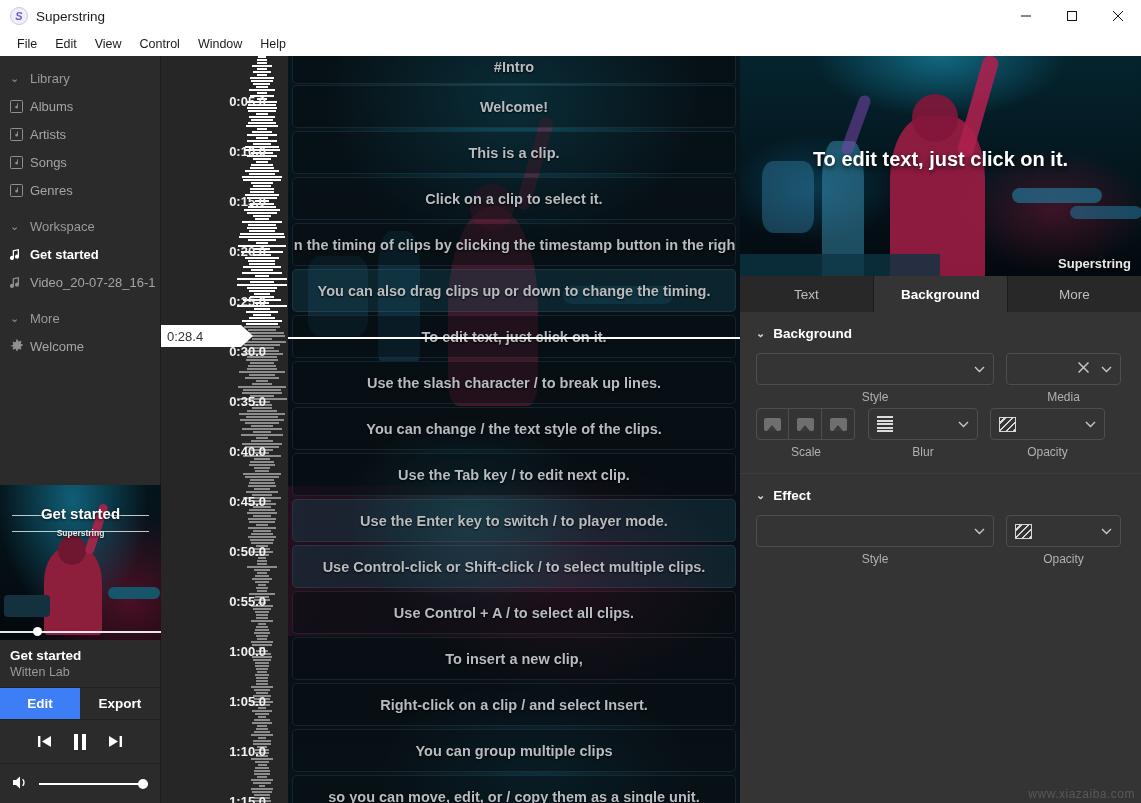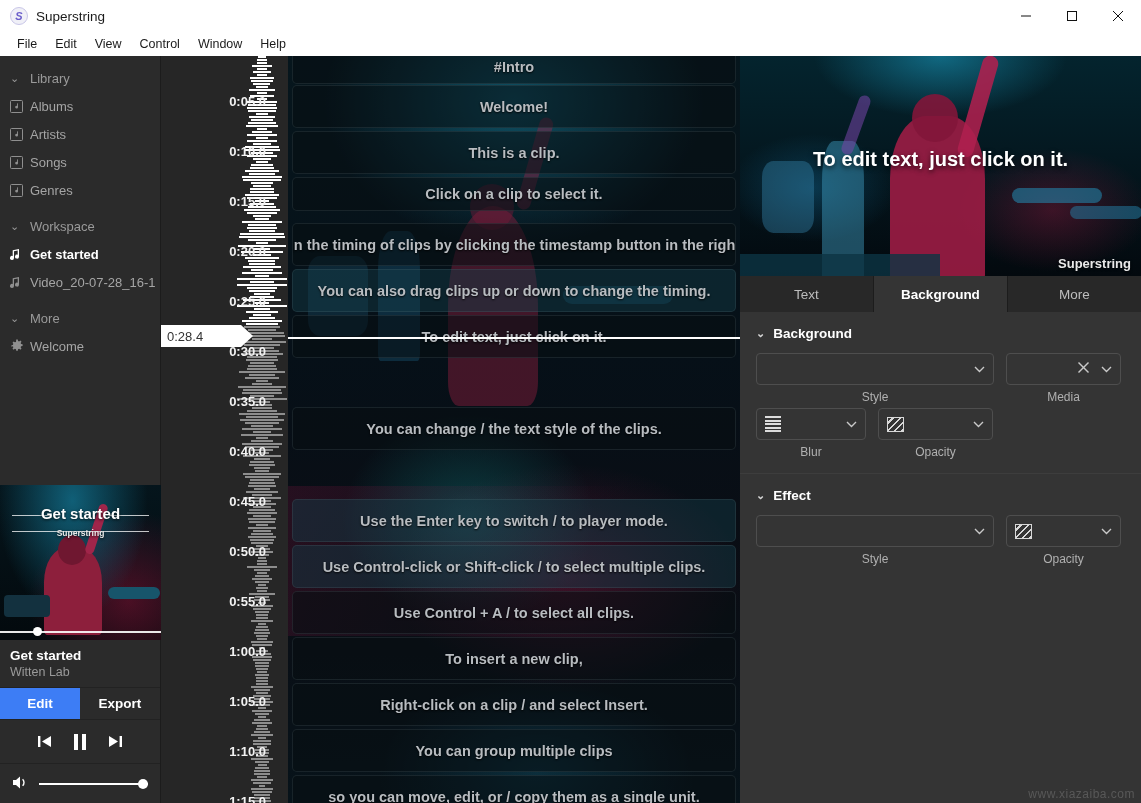--- a/index.html
+++ b/index.html
@@ -725,25 +725,27 @@
     <div class="bgfig" style="left:90px; top:175px; width:42px; height:130px; border-radius:30% 30% 6% 6%; background:rgba(30,110,150,.30);"></div>
     <div class="bgfig" style="left:20px; top:200px; width:60px; height:80px; border-radius:20%; background:rgba(40,120,160,.22);"></div>
     <div class="bgfig" style="left:275px; top:230px; width:110px; height:18px; border-radius:9px; background:rgba(25,120,155,.28);"></div>
     <div class="bgfig" style="left:0px; top:430px; width:452px; height:150px; border-radius:0; background:linear-gradient(105deg, rgba(190,25,85,.16), rgba(0,0,0,0) 70%);"></div>
   </div>
 
   <div id="clip-scroll">
     <div class="clip" style="position: absolute; left: 2px; right: 2px; top: -6px; height: 34px;">#Intro</div>
     <div class="clip" style="position: absolute; left: 2px; right: 2px; top: 29px; height: 43px;">Welcome!</div>
     <div class="clip" style="position: absolute; left: 2px; right: 2px; top: 75px; height: 43px;">This is a clip.</div>
-    <div class="clip" style="position: absolute; left: 2px; right: 2px; top: 121px; height: 34px;">Click on a clip to select it.</div>
+    <div class="clip" style="position: absolute; left: 2px; right: 2px; top: 121px; height: 43px;">Click on a clip to select it.</div>
     <div class="clip" style="position: absolute; left: 2px; right: 2px; top: 167px; height: 43px; justify-content: flex-start; padding-left: 0px; text-indent: -8px;">gn the timing of clips by clicking the timestamp button in the right corn</div>
     <div class="clip sel" style="position: absolute; left: 2px; right: 2px; top: 213px; height: 43px;">You can also drag clips up or down to change the timing.</div>
     <div class="clip" style="position: absolute; left: 2px; right: 2px; top: 259px; height: 43px;">To edit text, just click on it.</div>
+    <div class="clip" style="position: absolute; left: 2px; right: 2px; top: 305px; height: 43px;">Use the slash character / to break up lines.</div>
     <div class="clip" style="position: absolute; left: 2px; right: 2px; top: 351px; height: 43px;">You can change / the text style of the clips.</div>
+    <div class="clip" style="position: absolute; left: 2px; right: 2px; top: 397px; height: 43px;">Use the Tab key / to edit next clip.</div>
     <div class="clip sel" style="position: absolute; left: 2px; right: 2px; top: 443px; height: 43px;">Use the Enter key to switch / to player mode.</div>
     <div class="clip sel" style="position: absolute; left: 2px; right: 2px; top: 489px; height: 43px;">Use Control-click or Shift-click / to select multiple clips.</div>
     <div class="clip" style="position: absolute; left: 2px; right: 2px; top: 535px; height: 43px;">Use Control + A / to select all clips.</div>
     <div class="clip" style="position: absolute; left: 2px; right: 2px; top: 581px; height: 43px;">To insert a new clip,</div>
     <div class="clip" style="position: absolute; left: 2px; right: 2px; top: 627px; height: 43px;">Right-click on a clip / and select Insert.</div>
     <div class="clip" style="position: absolute; left: 2px; right: 2px; top: 673px; height: 43px;">You can group multiple clips</div>
     <div class="clip" style="position: absolute; left: 2px; right: 2px; top: 719px; height: 43px;">so you can move, edit, or / copy them as a single unit.</div>
   </div>
   <div id="white-line" style="top: 281px;"></div>
 </div>
@@ -803,20 +805,34 @@
                 <path d="M1 1l4.5 4.5L10 1" stroke="#c9c9c9" stroke-width="1.4" fill="none"></path>
               </svg>
           </span>
         </div>
         <div class="ctl-label">Media</div>
       </div>
     </div>
 
 
     <div class="ctl-row">
+      <div class="ctl" style="width:100px">
+        <div class="seg">
+          <div class="sgi">
+              <span class="imgico"></span>
+            </div>
+          <div class="sgi">
+              <span class="imgico"></span>
+            </div>
+          <div class="sgi">
+              <span class="imgico"></span>
+            </div>
+        </div>
+        <div class="ctl-label">Scale</div>
+      </div>
       <div class="ctl" style="width:110px">
         <div class="field">
           <span class="blurico">
               <i></i>
               <i></i>
               <i></i>
               <i></i>
               <i></i>
             </span>
           <span class="chev">

